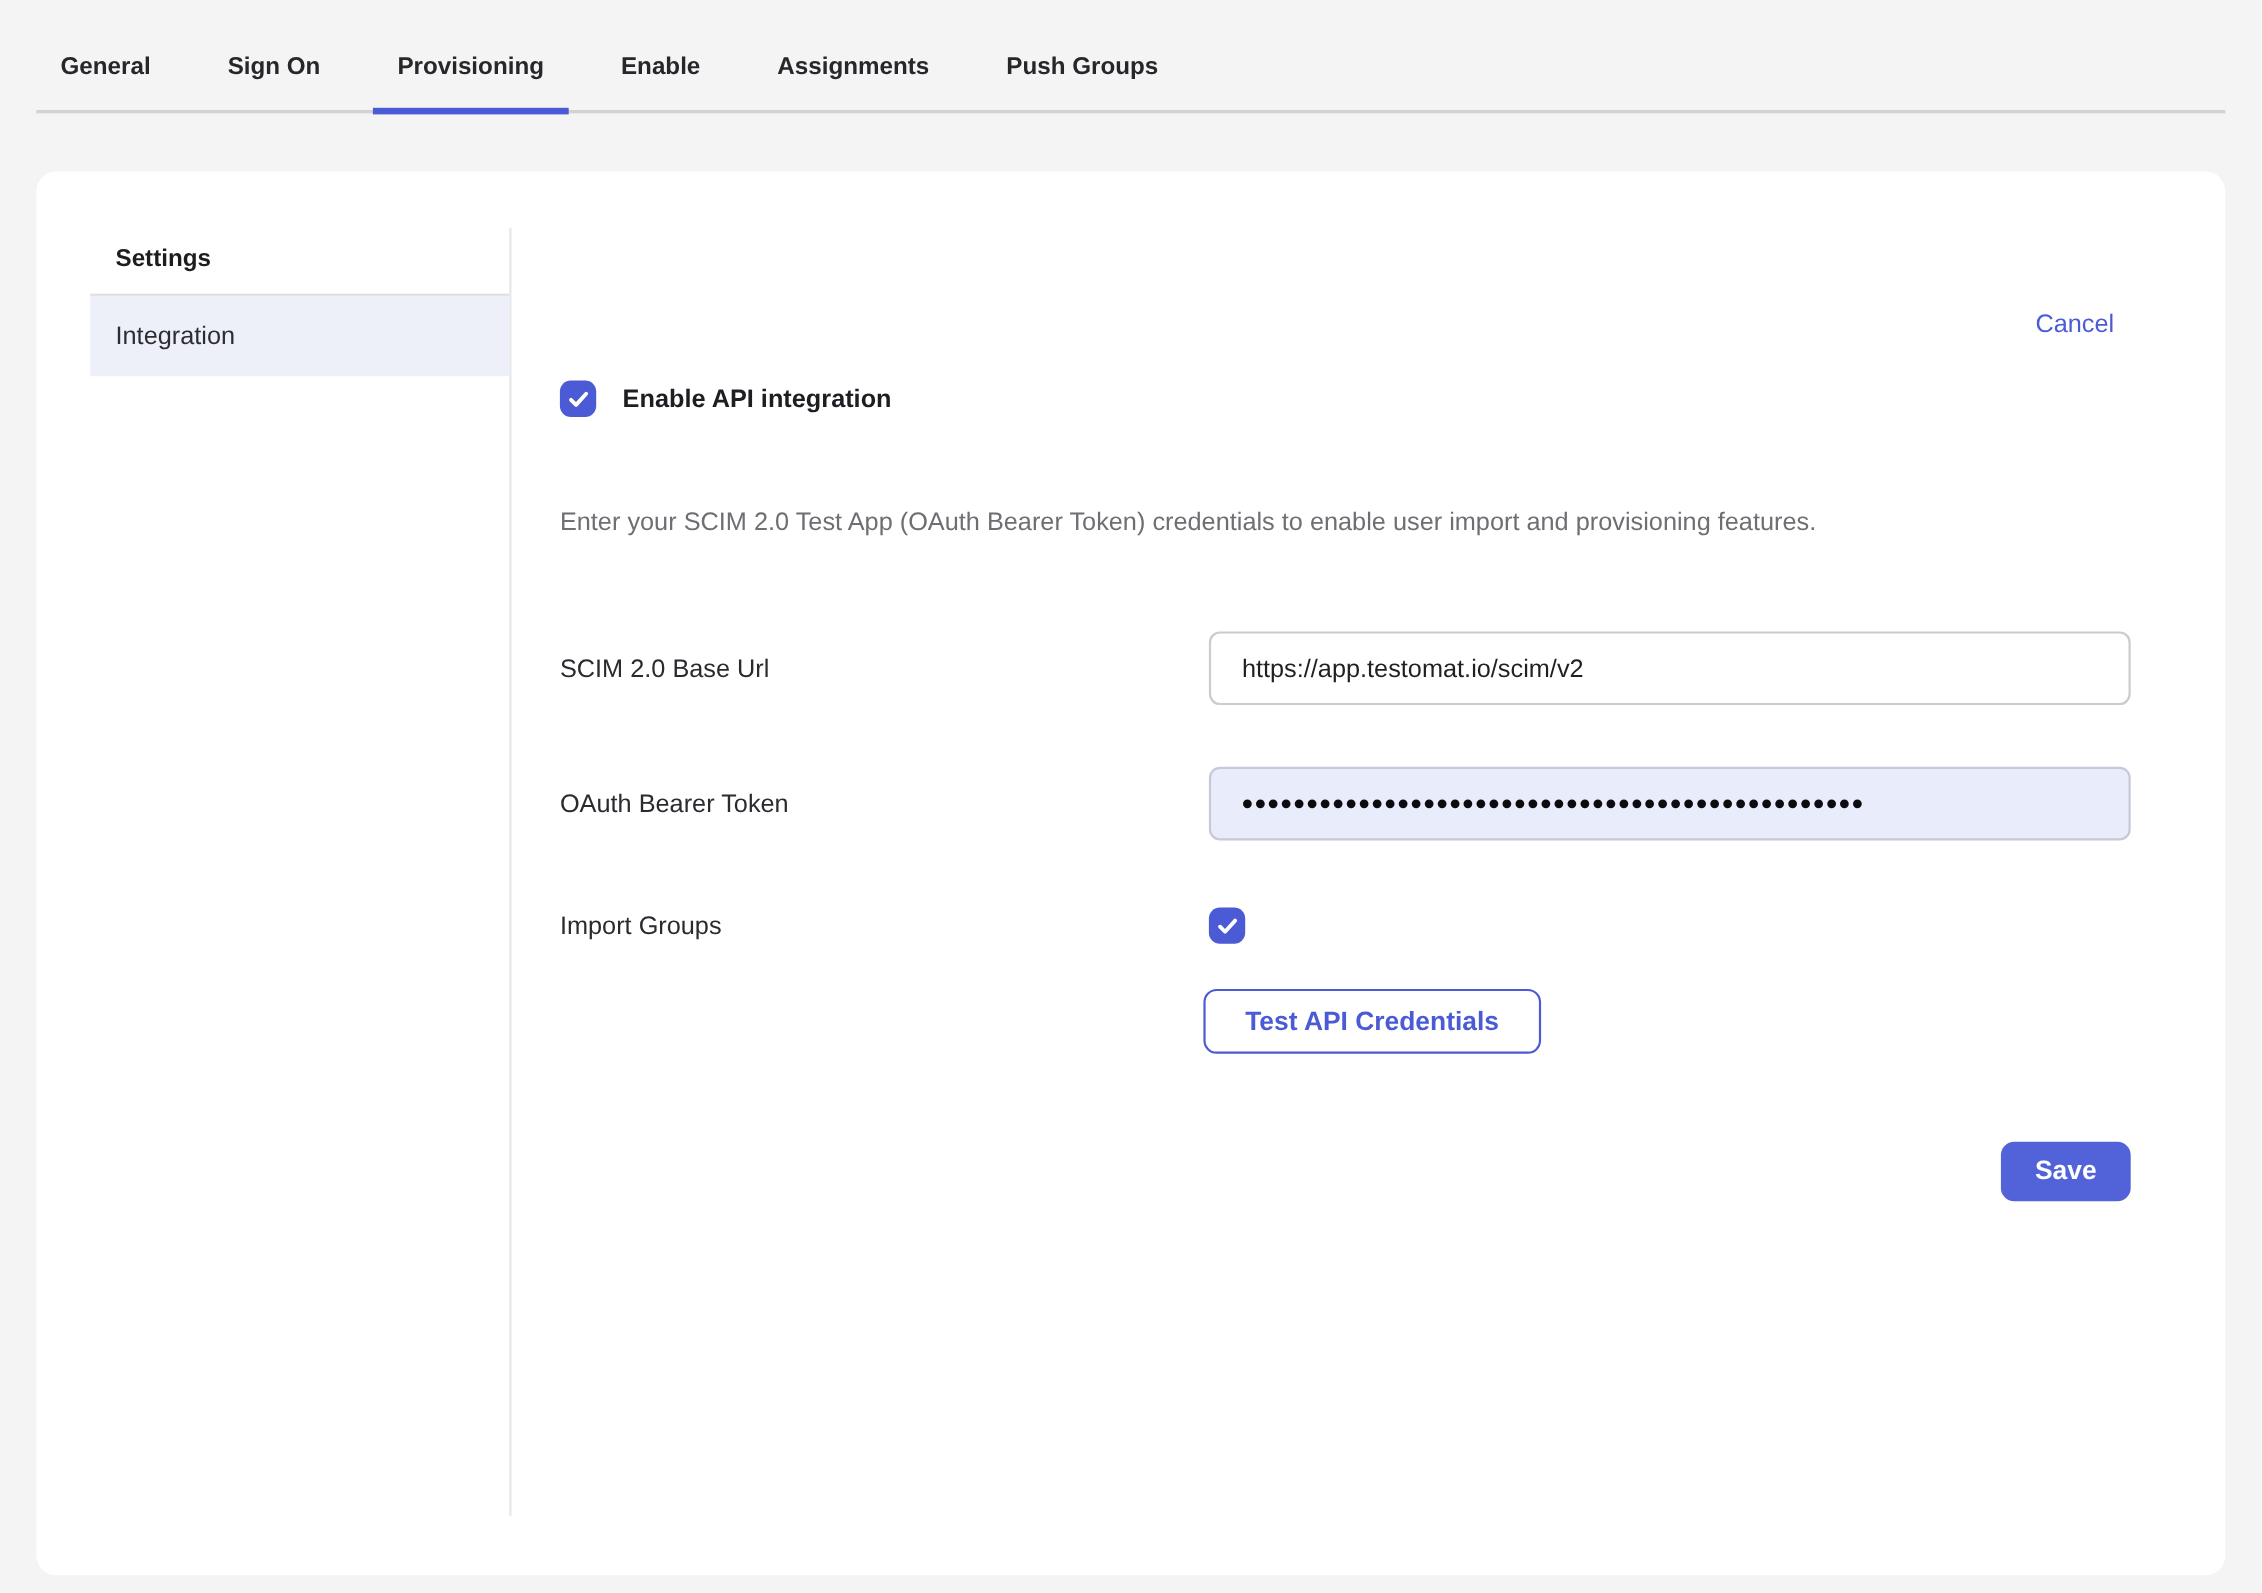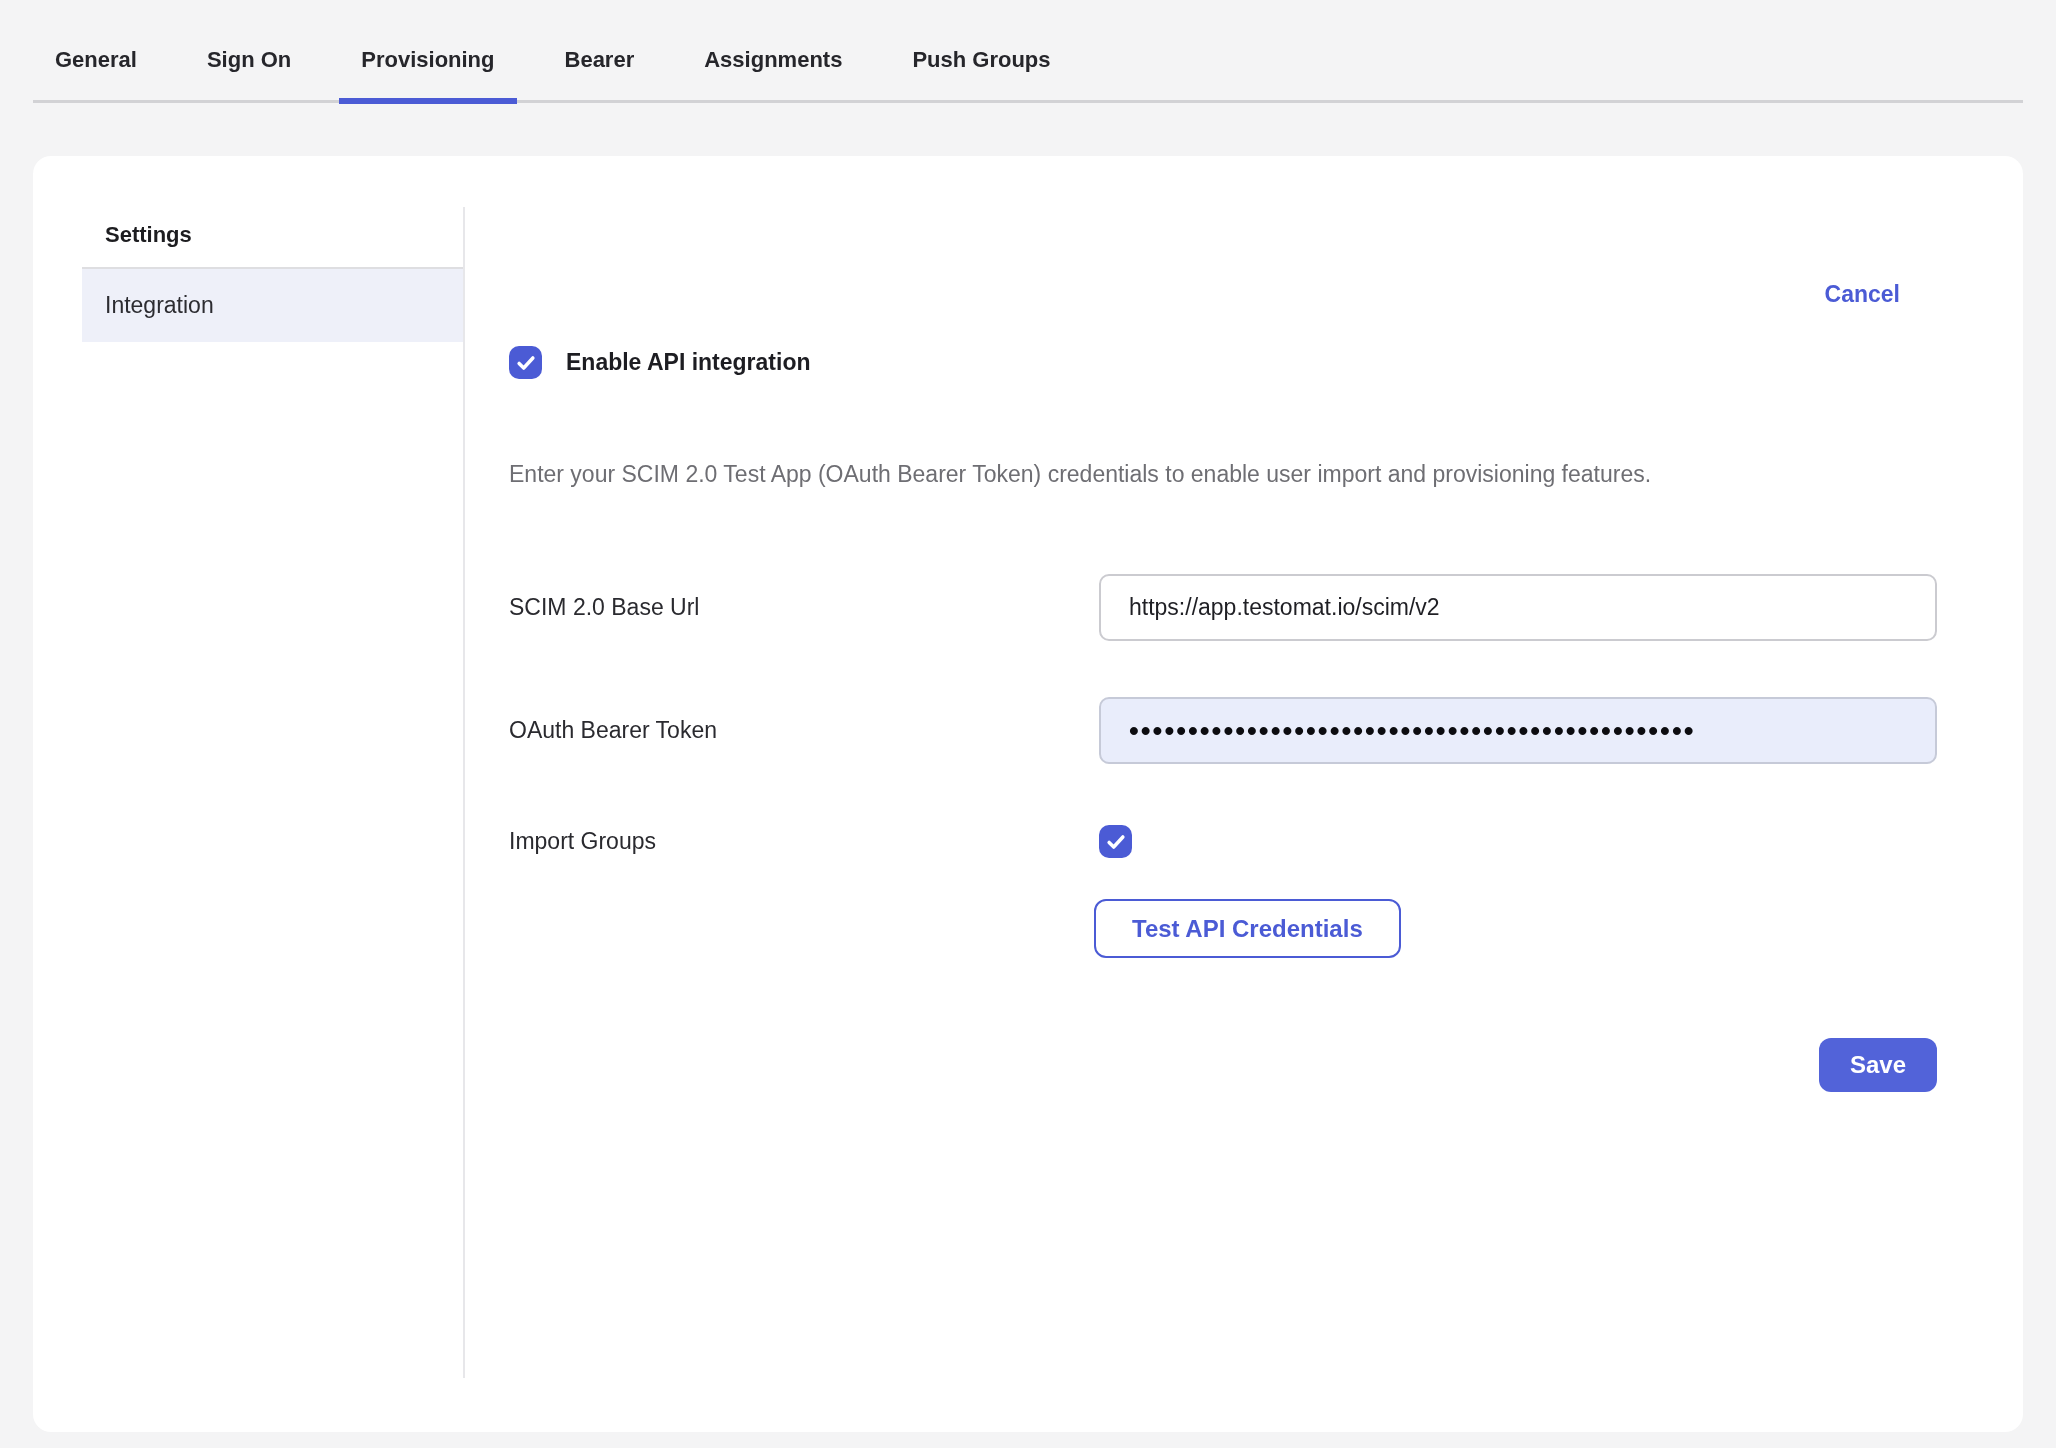--- a/index.html
+++ b/index.html
@@ -85,23 +85,23 @@
   .main{
     flex:1;
     padding:125px 86px 0 46px;
   }
   .header-row{
     display:flex;
     justify-content:flex-end;
   }
   .cancel-link{
     font-size:23px;
-    font-weight:700;
+    font-weight:400;
     color:var(--accent);
-    margin-right:37px;
+    margin-right:15px;
     cursor:pointer;
     background:none;border:none;
     font-family:inherit;
     text-align:center;
   }
   
   .banner{
     display:flex;
     margin-top:60px;
     height:97px;
@@ -228,21 +228,21 @@
     cursor:pointer;
   }
 </style>
 </head>
 <body>
 
 <nav class="tabbar">
   <div class="tab">General</div>
   <div class="tab">Sign On</div>
   <div class="tab active">Provisioning</div>
-  <div class="tab">Bearer</div>
+  <div class="tab">Enable</div>
   <div class="tab">Assignments</div>
   <div class="tab">Push Groups</div>
 </nav>
 
 <section class="card">
   <div class="v-divider"></div>
 
   <aside class="sidebar">
     <div class="sidebar-heading">Settings</div>
     <div class="sidebar-item active">Integration</div>

